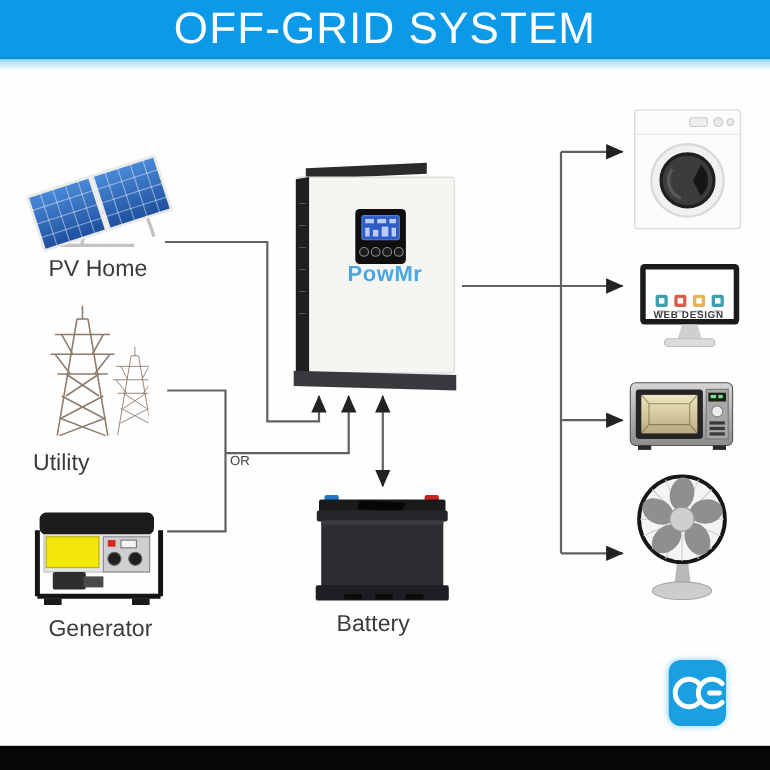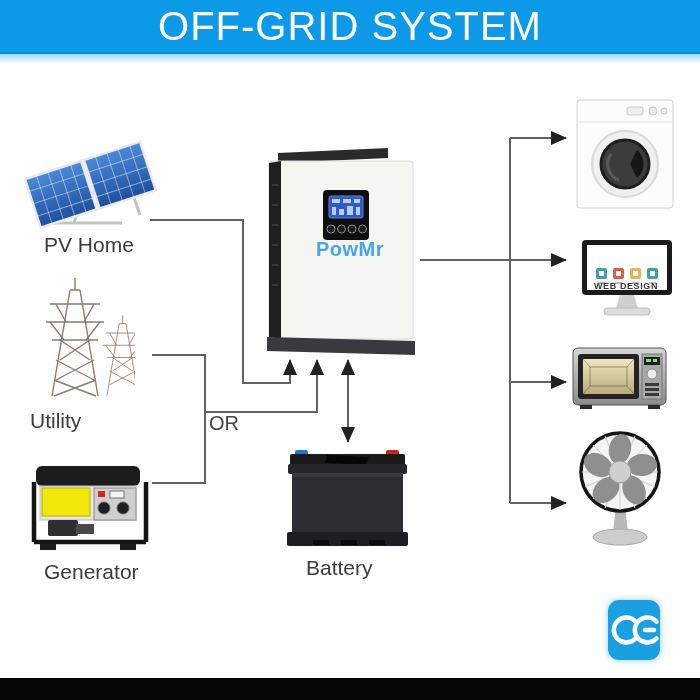--- a/index.html
+++ b/index.html
@@ -12,21 +12,21 @@
   #header-fade{position:absolute;left:0;top:54px;width:700px;height:10px;
     background:linear-gradient(#9ed9f6,#fefefe);}
   #title{position:absolute;left:0;top:4px;width:700px;text-align:center;
     color:#ffffff;font-size:40px;font-weight:normal;letter-spacing:1px;}
   
   #footer{position:absolute;left:0;top:678px;width:700px;height:22px;background:#060606;}
   
   .nodelabel{position:absolute;color:#3b3b3b;font-size:21px;white-space:nowrap;}
   .overlay{position:absolute;left:0;top:0;}
   .comp{position:absolute;}
-  #or-label{position:absolute;left:209px;top:412px;color:#444;font-size:20px;}
+  #or-label{position:absolute;left:209px;top:412px;color:#444;font-size:12px;}
   #powmr{position:absolute;left:310px;top:238px;width:80px;text-align:center;
     color:#49a6e3;font-size:20px;font-weight:600;letter-spacing:.5px;}
   #webdesign{position:absolute;left:586px;top:247px;width:80px;text-align:center;
     color:#3a3a3a;font-size:9px;font-weight:bold;letter-spacing:.6px;margin-top:34px;}
   
   #ce-badge{position:absolute;left:608px;top:600px;width:52px;height:60px;
     background:#1aa0e1;border-radius:11px;box-shadow:0 0 6px rgba(26,160,225,.5);}
 </style>
 </head>
 <body>

